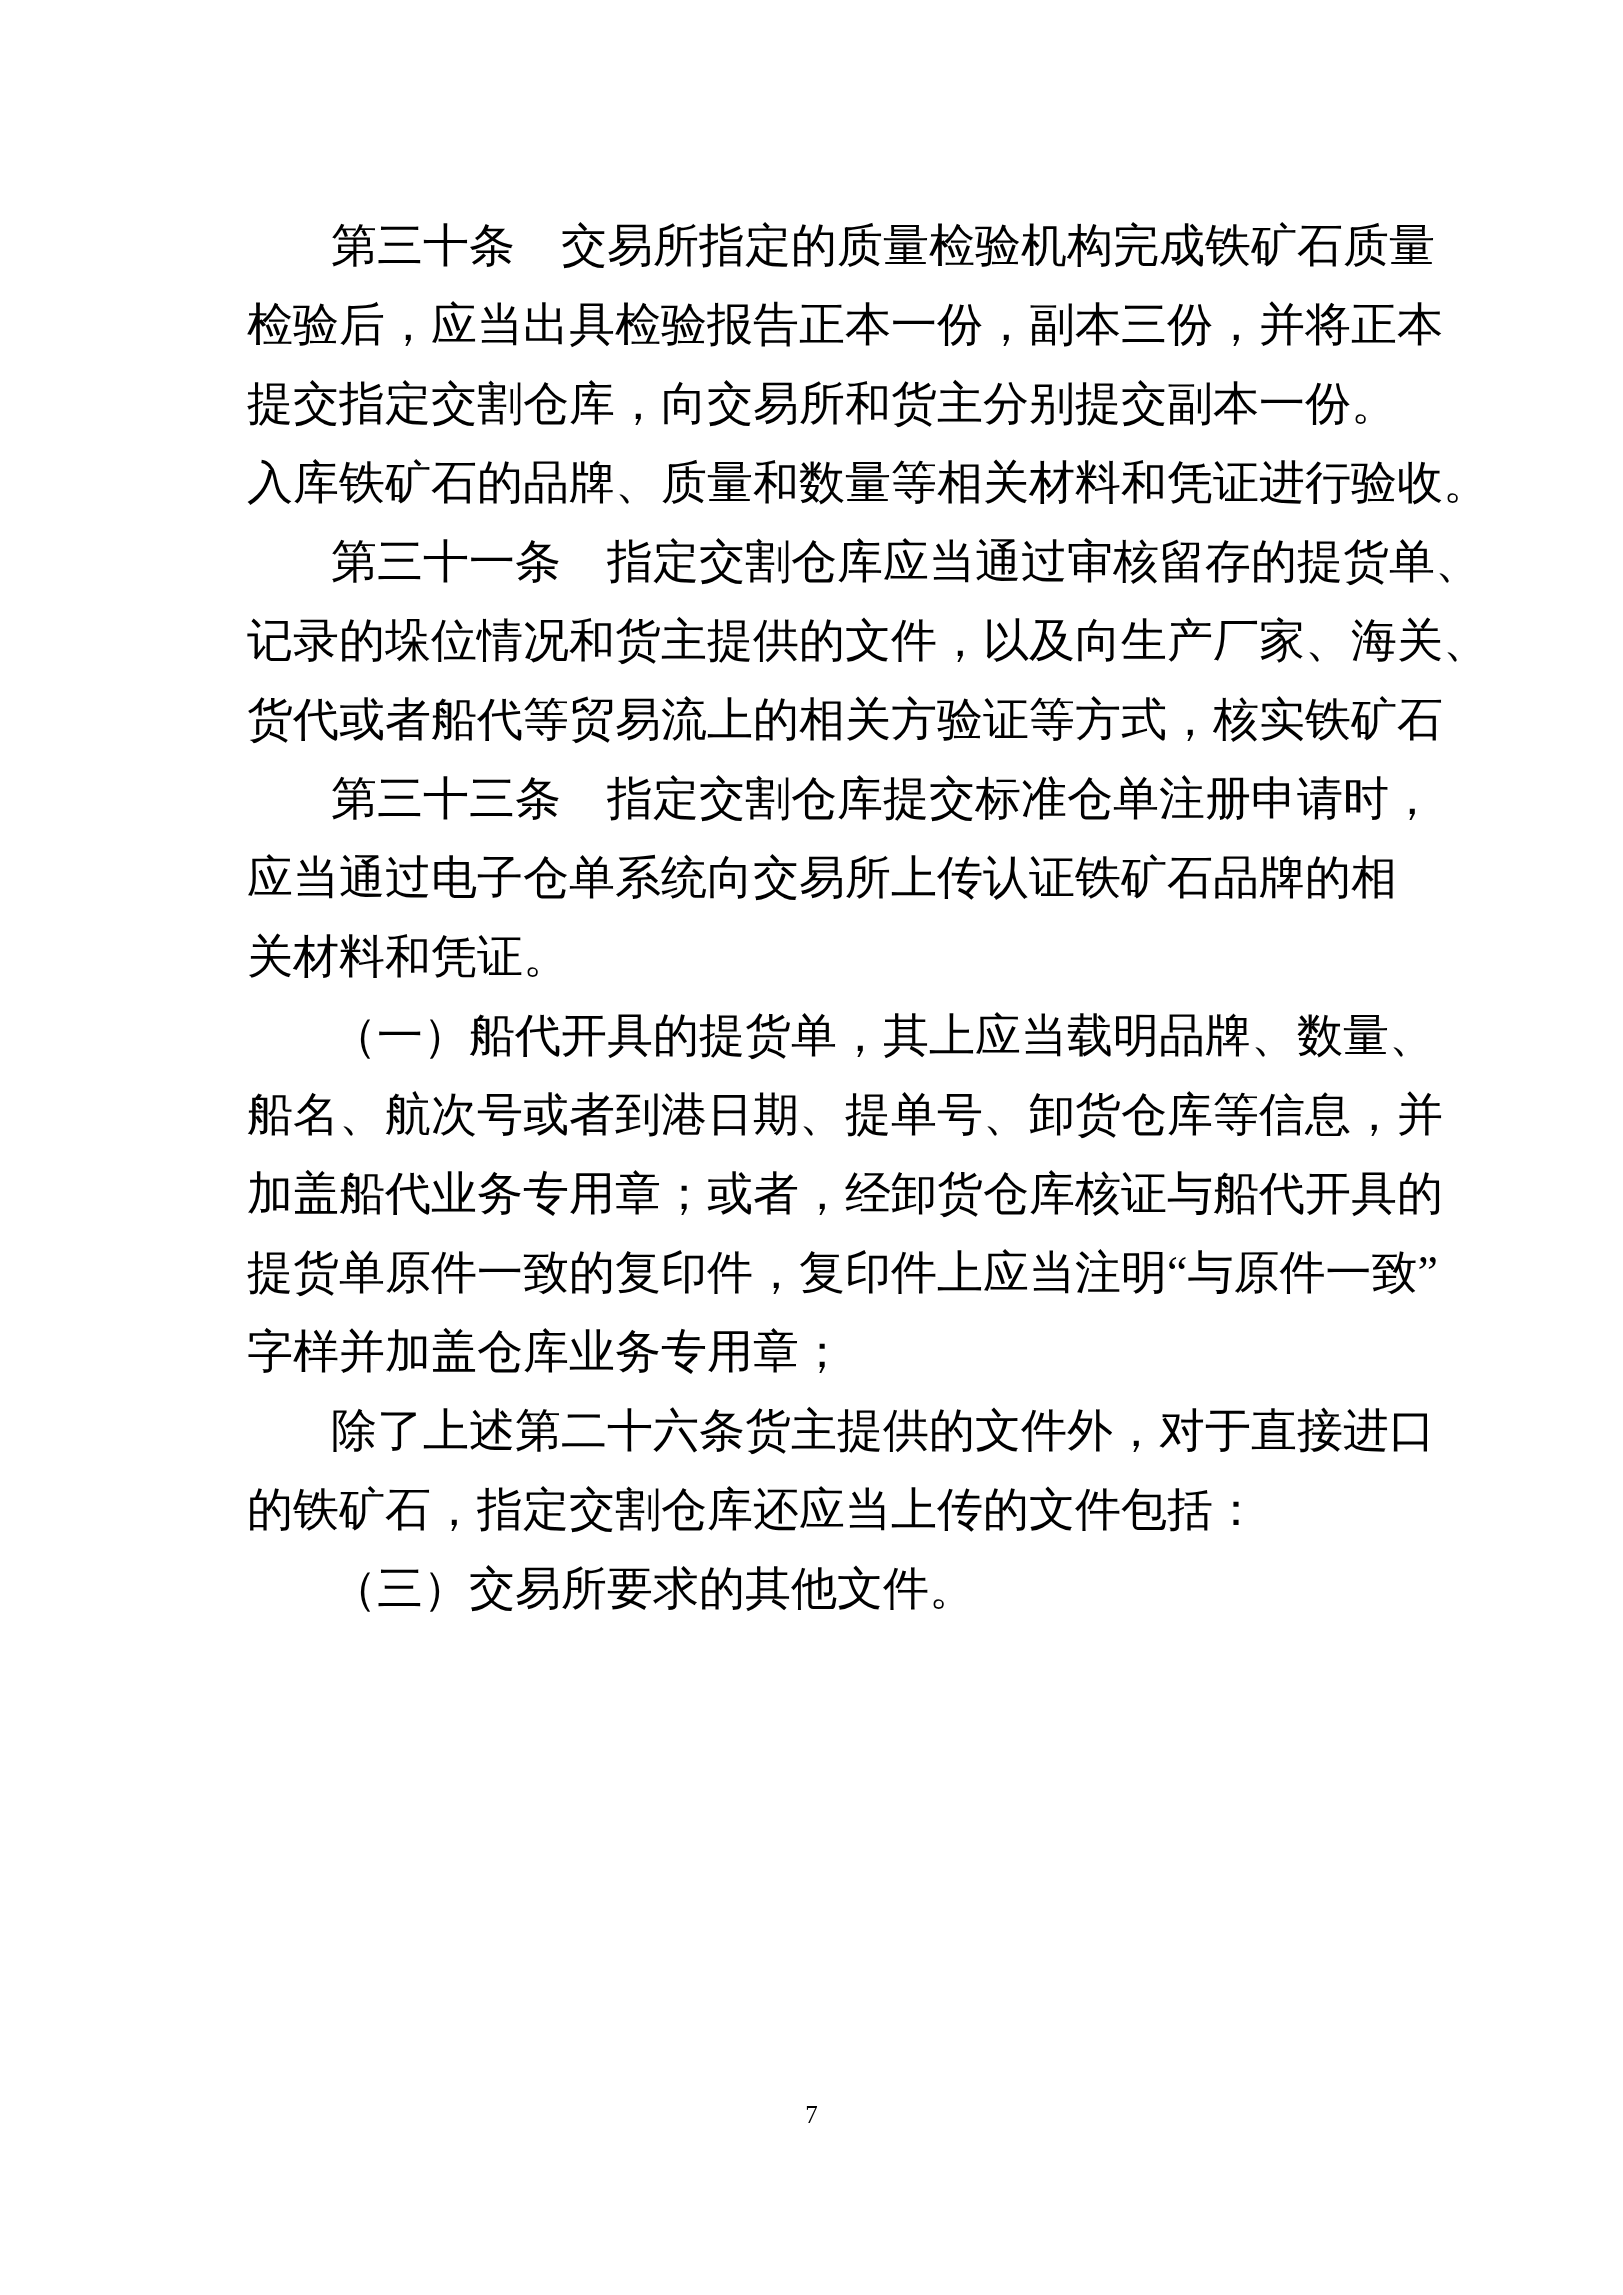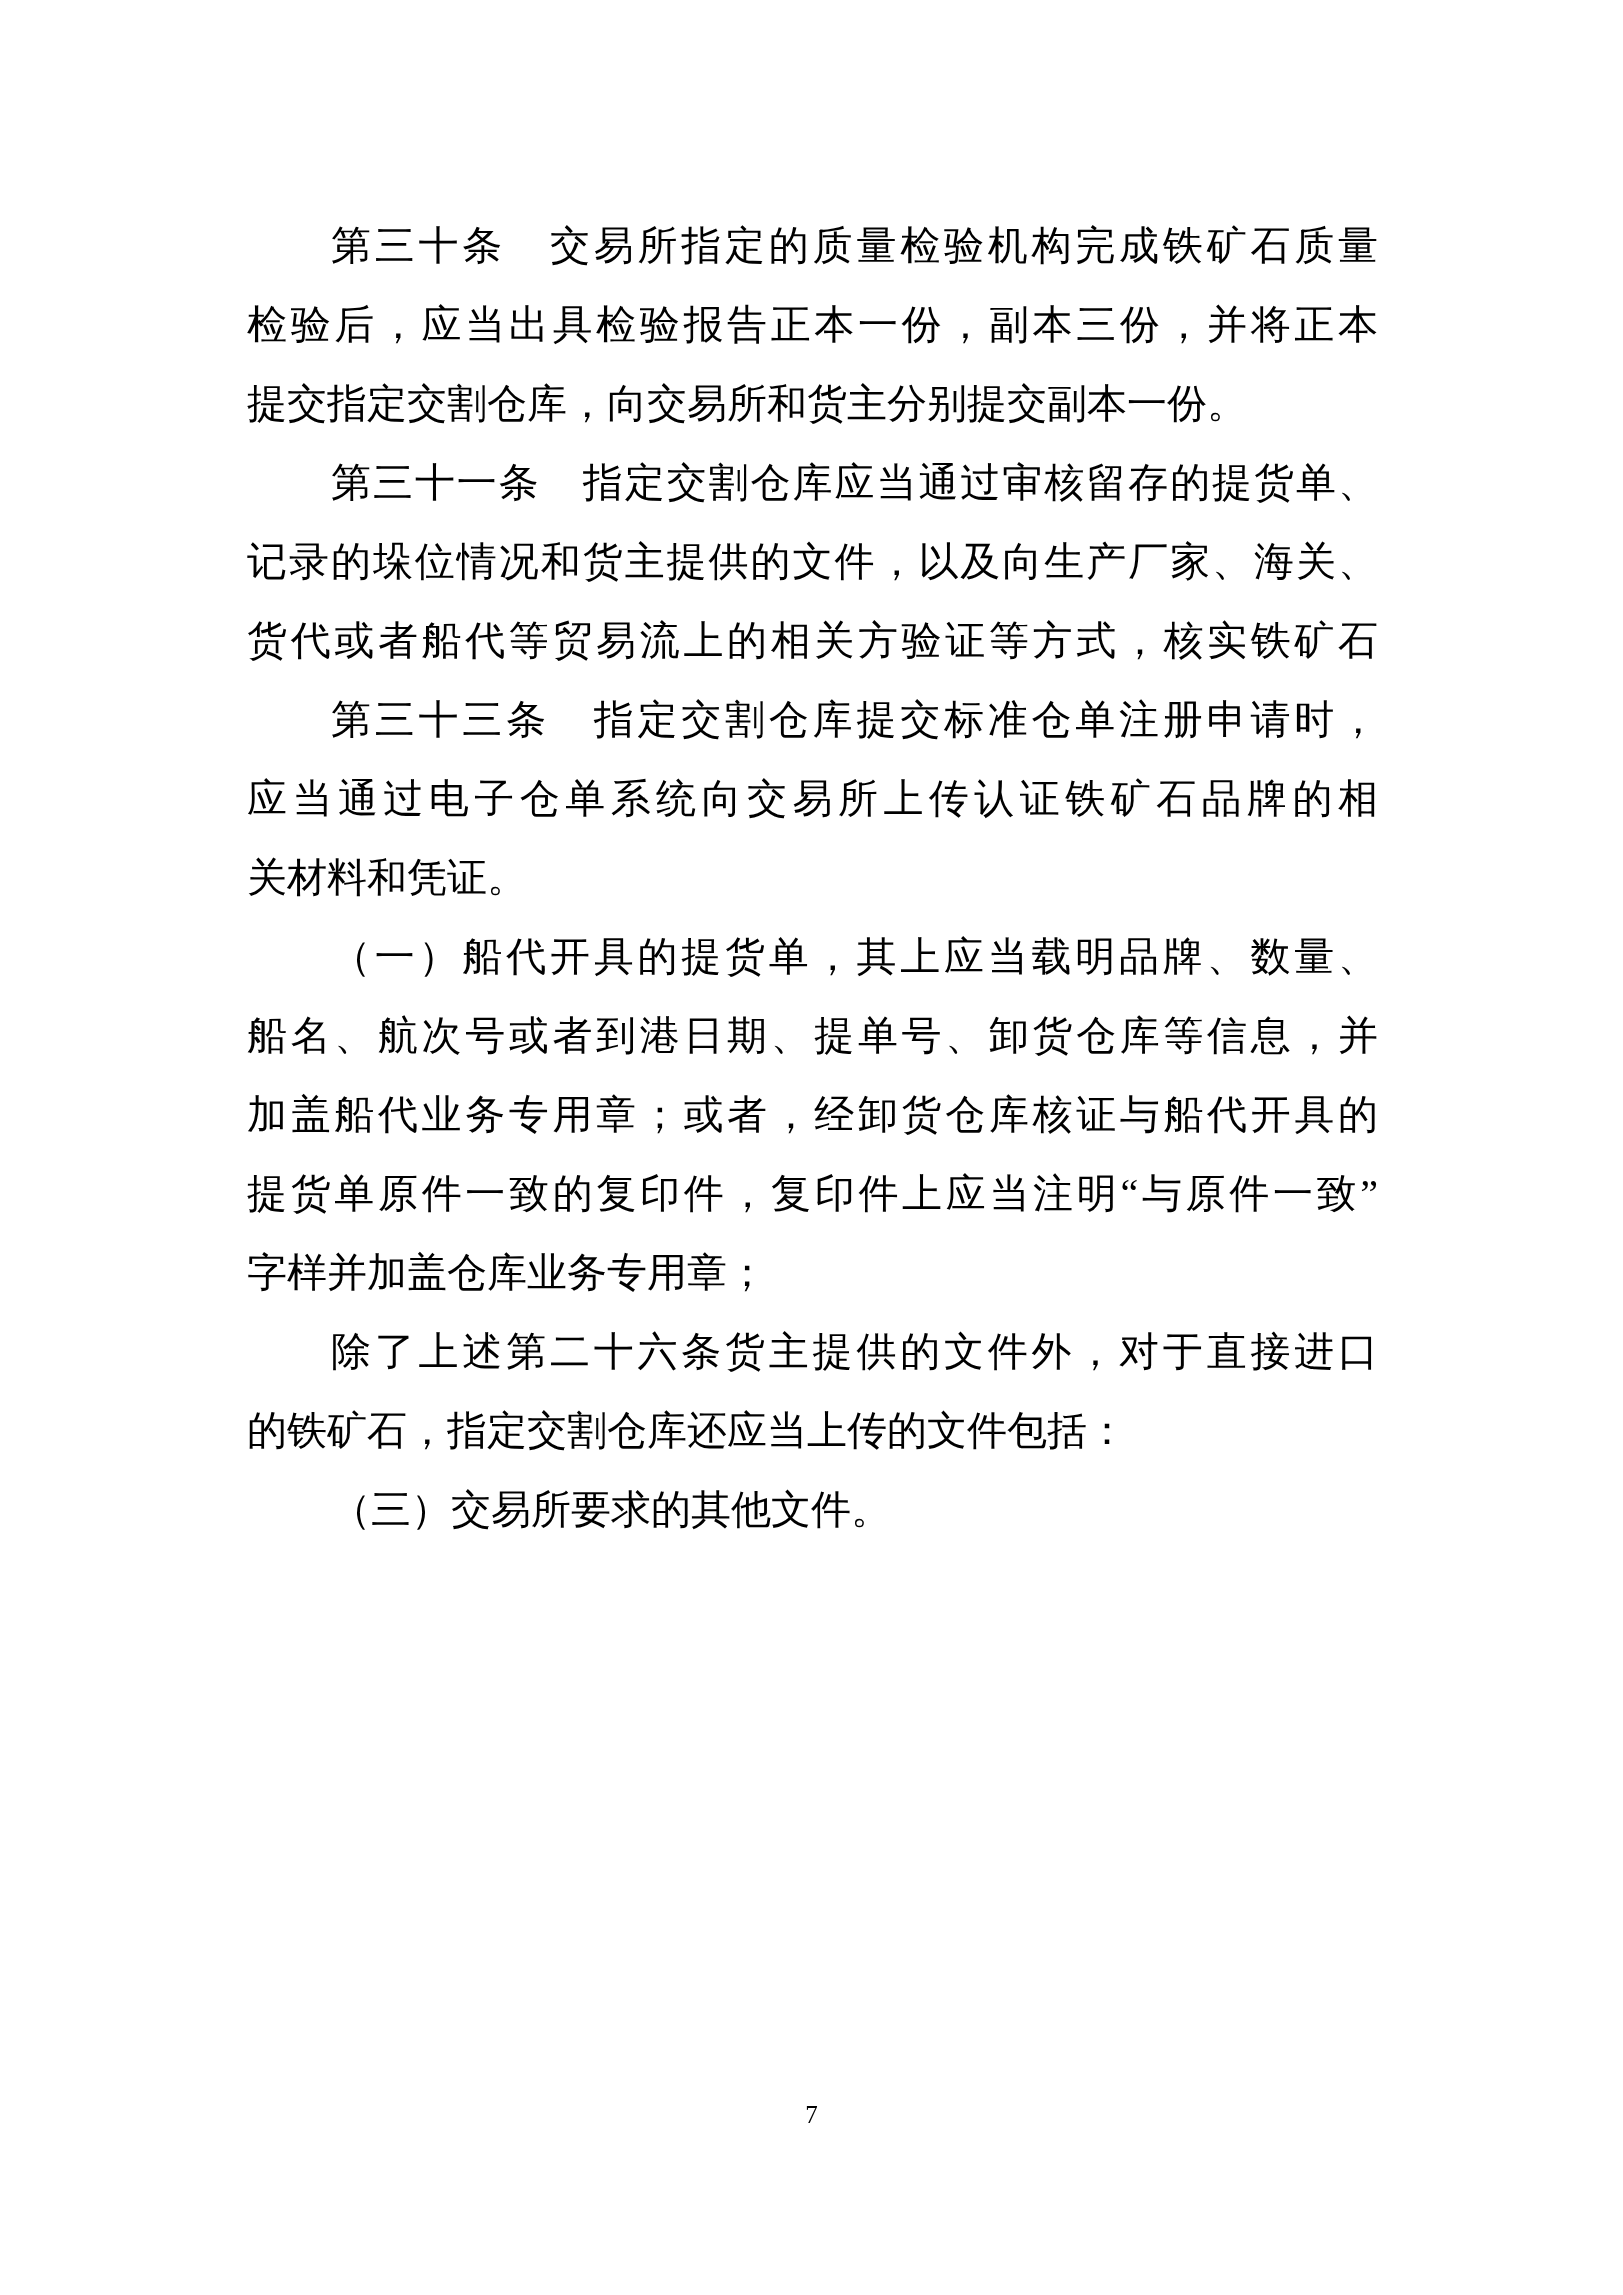--- a/index.html
+++ b/index.html
@@ -17,21 +17,21 @@
     font-family: "Liberation Serif", "DejaVu Serif", serif;
     font-weight: normal;
   }
   .doc {
     position: absolute;
     left: 247px;
     top: 206px;
     width: 1131px;
   }
   .line {
-    font-size: 40px;
+    font-size: 46px;
     line-height: 79px;
     height: 79px;
     white-space: nowrap;
     letter-spacing: 0;
     font-family: Liberation Serif, serif;
   }
   
   .fill {
     text-align: justify;
     text-align-last: justify;
@@ -58,20 +58,21 @@
 
   <div class="doc">
 
     <div>
       <div class="line ind fill">第三十条　交易所指定的质量检验机构完成铁矿石质量</div>
       <div class="line fill">检验后，应当出具检验报告正本一份，副本三份，并将正本</div>
       <div class="line">提交指定交割仓库，向交易所和货主分别提交副本一份。</div>
     </div>
 
     <div>
+      <div class="line">入库铁矿石的品牌、质量和数量等相关材料和凭证进行验收。</div>
     </div>
 
     <div>
       <div class="line ind fill">第三十一条　指定交割仓库应当通过审核留存的提货单、</div>
       <div class="line fill">记录的垛位情况和货主提供的文件，以及向生产厂家、海关、</div>
       <div class="line fill">货代或者船代等贸易流上的相关方验证等方式，核实铁矿石</div>
     </div>
 
     <div>
       <div class="line ind fill">第三十三条　指定交割仓库提交标准仓单注册申请时，</div>

